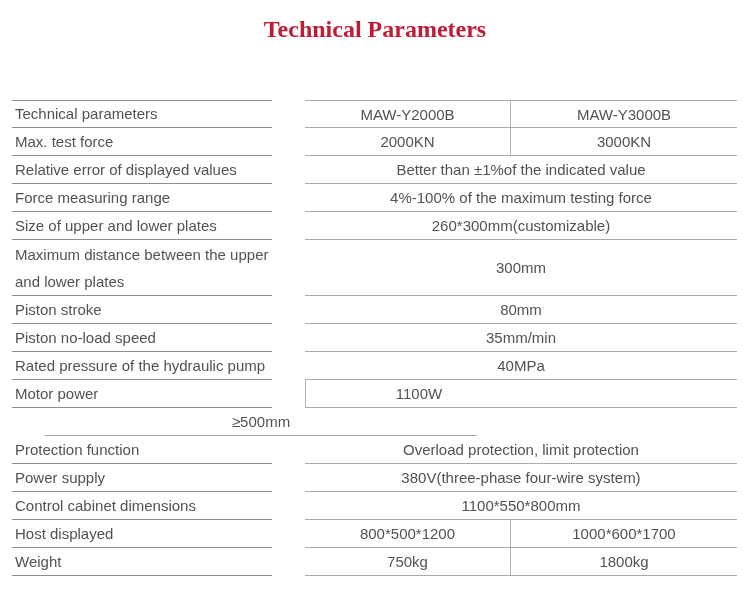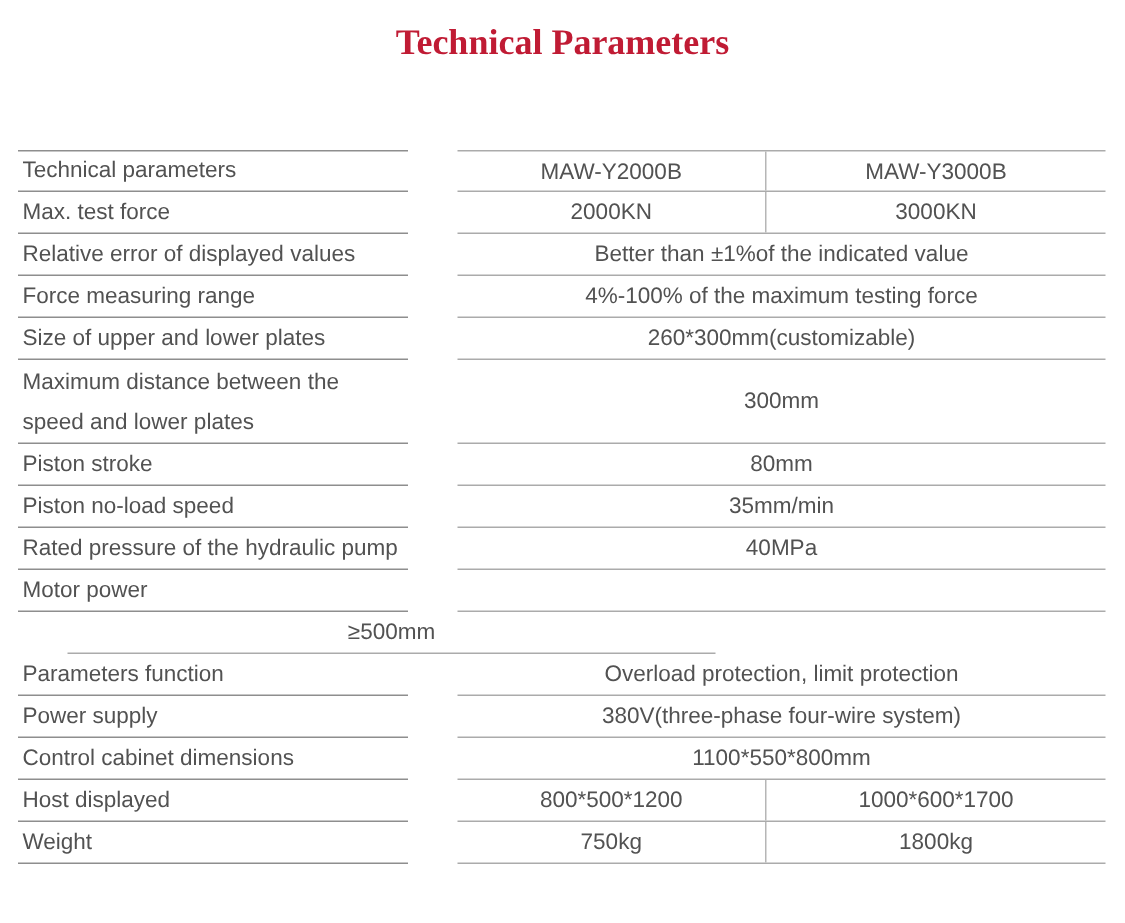--- a/index.html
+++ b/index.html
@@ -107,21 +107,21 @@
       <div class="vals merged">4%-100% of the maximum testing force</div>
     </div>
 
     <div class="row">
       <div class="lbl">Size of upper and lower plates</div>
       <div class="gap"></div>
       <div class="vals merged">260*300mm(customizable)</div>
     </div>
 
     <div class="row tall">
-      <div class="lbl">Maximum distance between the speed and lower plates</div>
+      <div class="lbl">Maximum distance between the upper and lower plates</div>
       <div class="gap"></div>
       <div class="vals merged">300mm</div>
     </div>
 
     <div class="row">
       <div class="lbl">Piston stroke</div>
       <div class="gap"></div>
       <div class="vals merged">80mm</div>
     </div>
 
@@ -134,30 +134,31 @@
     <div class="row">
       <div class="lbl">Rated pressure of the hydraulic pump</div>
       <div class="gap"></div>
       <div class="vals merged">40MPa</div>
     </div>
 
     <div class="row">
       <div class="lbl">Motor power</div>
       <div class="gap"></div>
       <div class="vals split">
+        <div class="v vb">1100W</div>
       </div>
     </div>
 
     <div class="row">
       <div class="gap"></div>
       <div class="vals merged">≥500mm</div>
     </div>
 
     <div class="row">
-      <div class="lbl">Parameters function</div>
+      <div class="lbl">Protection function</div>
       <div class="gap"></div>
       <div class="vals merged">Overload protection, limit protection</div>
     </div>
 
     <div class="row">
       <div class="lbl">Power supply</div>
       <div class="gap"></div>
       <div class="vals merged">380V(three-phase four-wire system)</div>
     </div>
 

